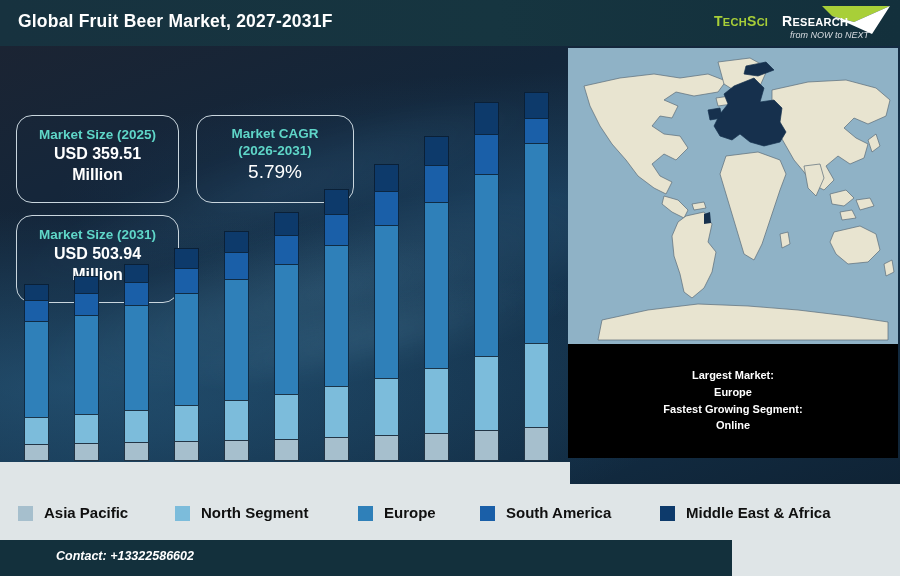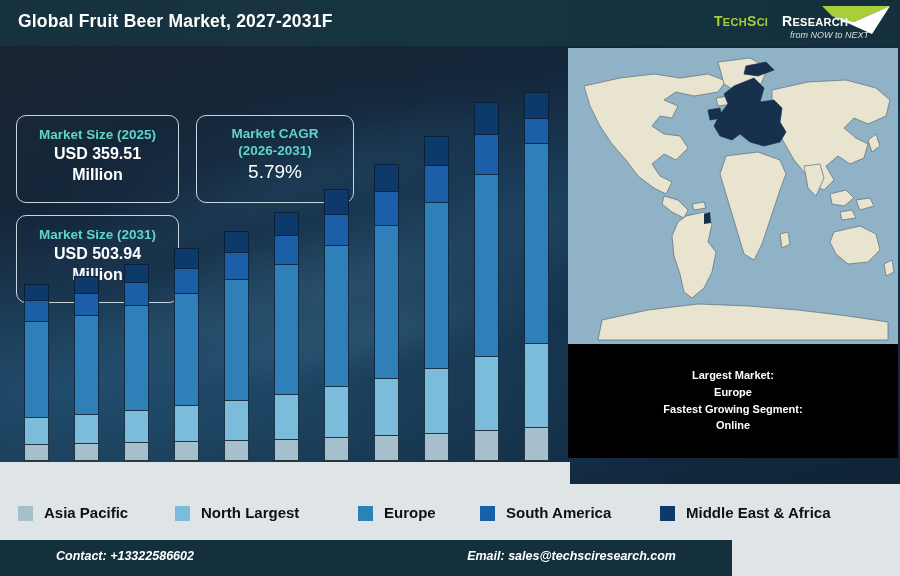--- a/index.html
+++ b/index.html
@@ -30,21 +30,21 @@
     background:radial-gradient(55% 48% at 50% 50%, rgba(120,190,225,.32) 0%, rgba(120,190,225,0) 70%);
     transform:rotate(-14deg);filter:blur(6px);}
   .sw2{left:-40px;top:58px;width:700px;height:150px;
     background:radial-gradient(55% 45% at 45% 50%, rgba(90,160,205,.22) 0%, rgba(90,160,205,0) 72%);
     transform:rotate(-18deg);filter:blur(8px);}
   .sw3{left:120px;top:230px;width:520px;height:120px;
     background:radial-gradient(55% 45% at 50% 50%, rgba(140,205,235,.20) 0%, rgba(140,205,235,0) 72%);
     transform:rotate(-12deg);filter:blur(7px);}
 
   
-  .stat-box{position:absolute;border:1.4px solid #c9d6de;border-radius:10px;
+  .stat-box{position:absolute;border:1.4px solid #c9d6de;border-radius:16px;
     text-align:center;box-sizing:border-box;
     background:rgba(22,46,68,.16);}
   .stat-label{color:#5fd6c8;font-size:13.5px;font-weight:bold;line-height:1.25;}
   .stat-value{color:#ffffff;font-size:16px;font-weight:bold;line-height:1.3;}
   .stat-value.big{font-size:19px;font-weight:normal;}
 
   #box-size-2025{left:16px;top:69px;width:163px;height:88px;padding-top:11px;}
   #box-cagr{left:196px;top:69px;width:158px;height:88px;padding-top:10px;}
   #box-size-2031{left:16px;top:169px;width:163px;height:88px;padding-top:11px;}
 
@@ -285,34 +285,33 @@
     <div class="info-line">Online</div>
   </div>
 
   <div class="legend" id="legend">
       <div class="legend-item" style="position: absolute; left: 18px;">
         <span class="legend-swatch" style="background: rgb(166, 191, 205);"></span>
         <span class="legend-text">Asia Pacific</span>
       </div>
       <div class="legend-item" style="position: absolute; left: 175px;">
         <span class="legend-swatch" style="background: rgb(124, 188, 219);"></span>
-        <span class="legend-text">North Largest</span>
+        <span class="legend-text">North Segment</span>
       </div>
       <div class="legend-item" style="position: absolute; left: 358px;">
         <span class="legend-swatch" style="background: rgb(47, 128, 185);"></span>
         <span class="legend-text">Europe</span>
       </div>
       <div class="legend-item" style="position: absolute; left: 480px;">
         <span class="legend-swatch" style="background: rgb(26, 95, 168);"></span>
         <span class="legend-text">South America</span>
       </div>
       <div class="legend-item" style="position: absolute; left: 660px;">
         <span class="legend-swatch" style="background: rgb(13, 58, 107);"></span>
         <span class="legend-text">Middle East &amp; Africa</span>
       </div>
     </div>
 
   <div class="footer">
     <div class="footer-text" id="footer-contact">Contact: +13322586602</div>
-    <div class="footer-text" id="footer-email">Email: sales@techsciresearch.com</div>
   </div>
 
 </div>
 
 </body></html>

